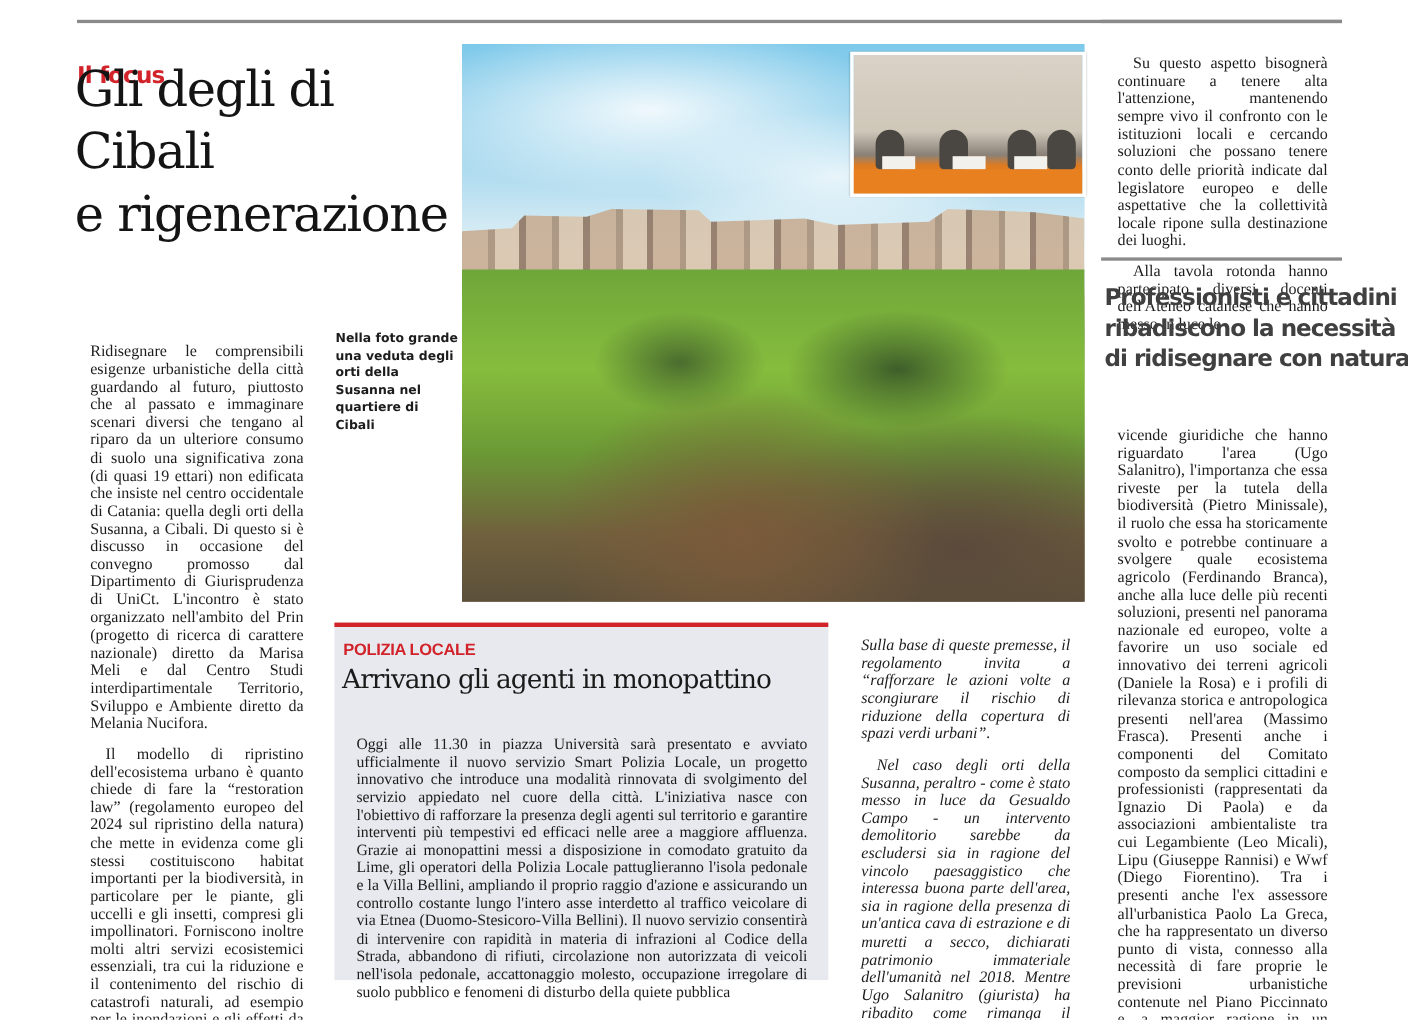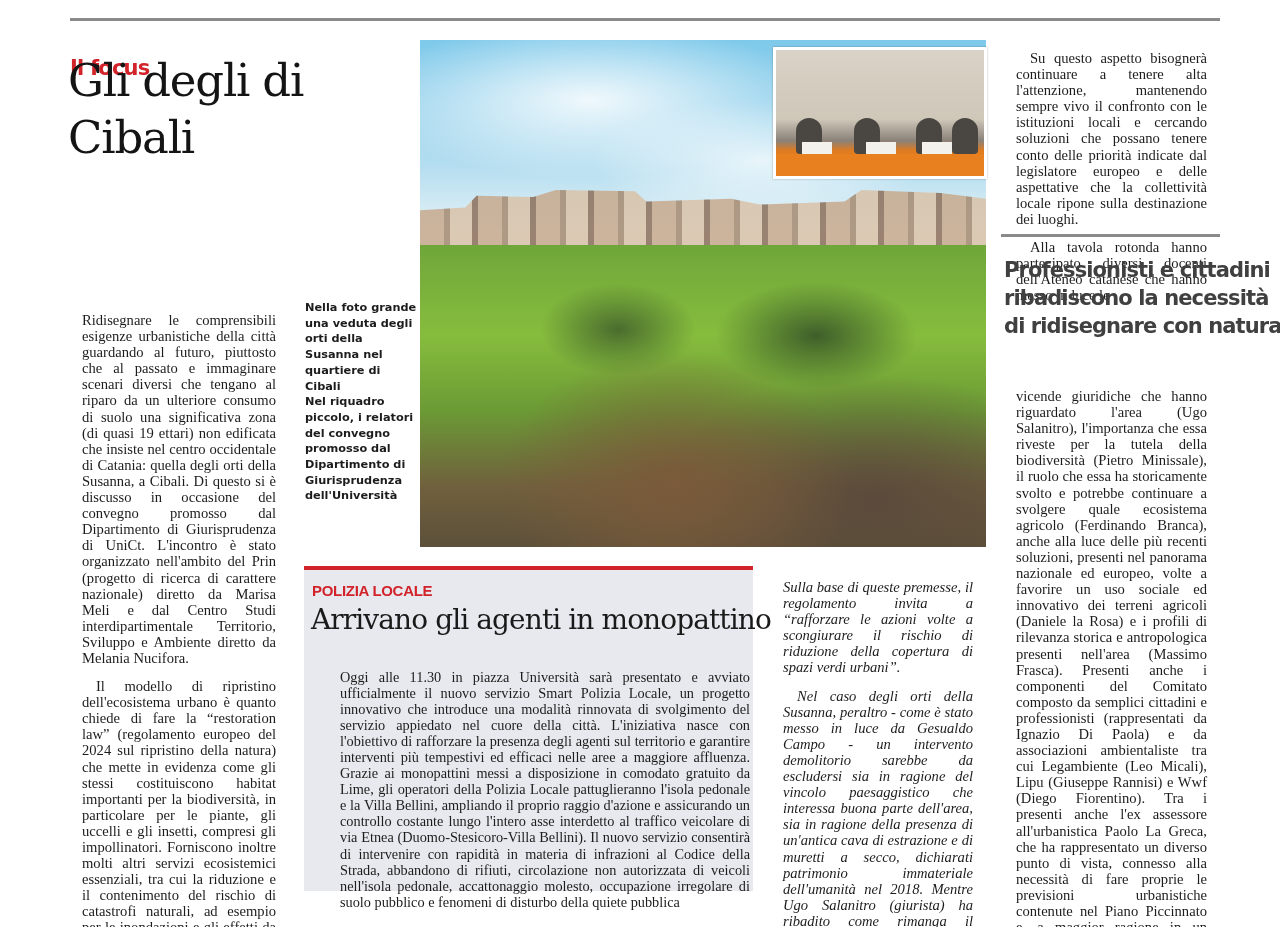--- a/index.html
+++ b/index.html
@@ -17,48 +17,48 @@
   .photo { left: 420px; top: 40px; width: 566px; height: 507px; overflow: hidden; background: linear-gradient(180deg,#7ec9ea 0%,#b5def0 25%,#e6f2f6 38%,#d9e3e6 43%, #a7b29a 46%, #6e9448 52%, #7fb43c 62%, #5e8a2e 72%, #6b6a3a 82%, #5a4e34 100%); }
   .photo .clouds { position: absolute; left: 0; top: 0; width: 566px; height: 200px; background: radial-gradient(ellipse at 30% 30%, rgba(255,255,255,0.85) 0%, rgba(255,255,255,0) 40%), radial-gradient(ellipse at 60% 60%, rgba(255,255,255,0.7) 0%, rgba(255,255,255,0) 35%); }
   .photo .city { position: absolute; left: 0; top: 150px; width: 566px; height: 58px; background: repeating-linear-gradient(90deg, #c7a98d 0 24px, #a58a70 24px 30px, #d9c2a8 30px 52px, #8c6f5a 52px 58px); opacity: 0.85; clip-path: polygon(0 35%, 8% 30%, 10% 10%, 20% 12%, 24% 0, 38% 2%, 40% 20%, 55% 15%, 60% 25%, 75% 20%, 78% 0, 92% 5%, 100% 15%, 100% 100%, 0 100%); }
   .photo .field { position: absolute; left: 0; top: 205px; width: 566px; height: 302px; background: radial-gradient(ellipse at 70% 30%, #3e5e2a 0%, rgba(62,94,42,0) 18%), radial-gradient(ellipse at 35% 28%, #4a6c2e 0%, rgba(74,108,46,0) 15%), radial-gradient(ellipse at 45% 80%, #7a5a3a 0%, rgba(122,90,58,0) 40%), radial-gradient(ellipse at 80% 85%, #5b4a3b 0%, rgba(91,74,59,0) 35%), linear-gradient(180deg, #6fa63a 0%, #86bd3d 30%, #6b9a35 55%, #70603d 80%, #5c503a 100%); }
   .inset { left: 773px; top: 47px; width: 208px; height: 126px; border: 3px solid #ffffff; box-shadow: 0 0 2px rgba(0,0,0,0.3); overflow: hidden; background: linear-gradient(180deg, #d9d2c6 0%, #cfc7b8 55%, #8a8279 72%, #e07b1f 80%, #e4862a 100%); }
   .inset .table { position: absolute; left: 0; bottom: 0; width: 100%; height: 22px; background: #e8801f; }
   .inset .person { position: absolute; bottom: 22px; width: 26px; height: 36px; border-radius: 13px 13px 4px 4px; background: #4a4742; }
   .inset .plate { position: absolute; bottom: 22px; width: 30px; height: 12px; background: #f3f1ec; }
   .box { left: 304px; top: 566px; width: 449px; height: 321px; background: #e8e9ee; border-top: 4px solid #d2232a; }
   .box-kicker { left: 312px; top: 582px; font-family: Liberation Sans, sans-serif; font-weight: bold; font-size: 15px; color: #d2232a; letter-spacing: -0.3px; }
-  .box-title { left: 311px; top: 603px; font-family: "DejaVu Serif", serif; font-size: 28px; color: #1a1a1a; letter-spacing: -0.9px; white-space: nowrap; }
-  .box-body { left: 328px; top: 657px; width: 434px; font-size: 14.3px; line-height: 16.05px; }
+  .box-title { left: 311px; top: 603px; font-family: "DejaVu Serif", serif; font-size: 24px; color: #1a1a1a; letter-spacing: -0.9px; white-space: nowrap; }
+  .box-body { left: 312px; top: 657px; width: 434px; font-size: 14.3px; line-height: 16.05px; }
   .col3 { left: 771px; top: 567px; width: 214px; font-style: italic; }
   .col4a { left: 1004px; top: 38px; width: 215px; }
   .col4-rule1 { left: 1001px; top: 18px; width: 219px; height: 3px; background: #8a8a8a; }
   .col4-rule2 { left: 1001px; top: 234px; width: 219px; height: 3px; background: #8a8a8a; }
   .subhead { left: 1004px; top: 256px; width: 215px; font-family: "DejaVu Sans", sans-serif; font-weight: bold; font-size: 21px; line-height: 28px; letter-spacing: -0.9px; color: #404040; }
   .subhead p { margin: 0; white-space: nowrap; }
   .col4b { left: 1004px; top: 376px; width: 215px; }
 </style>
 </head>
 <body>
 
 <div class="abs top-rule"></div>
 <div class="abs kicker">Il focus</div>
 
 <div class="abs headline">
   <div>Gli degli di Cibali</div>
+  <div>e rigenerazione</div>
 </div>
 
 <div class="abs col col1">
   <p>Ridisegnare le comprensibili esigenze urbanistiche della città guardando al futuro, piuttosto che al passato e immaginare scenari diversi che tengano al riparo da un ulteriore consumo di suolo una significativa zona (di quasi 19 ettari) non edificata che insiste nel centro occidentale di Catania: quella degli orti della Susanna, a Cibali. Di questo si è discusso in occasione del convegno promosso dal Dipartimento di Giurisprudenza di UniCt. L'incontro è stato organizzato nell'ambito del Prin (progetto di ricerca di carattere nazionale) diretto da Marisa Meli e dal Centro Studi interdipartimentale Territorio, Sviluppo e Ambiente diretto da Melania Nucifora.</p>
   <p class="indent">Il modello di ripristino dell'ecosistema urbano è quanto chiede di fare la “restoration law” (regolamento europeo del 2024 sul ripristino della natura) che mette in evidenza come gli stessi costituiscono habitat importanti per la biodiversità, in particolare per le piante, gli uccelli e gli insetti, compresi gli impollinatori. Forniscono inoltre molti altri servizi ecosistemici essenziali, tra cui la riduzione e il contenimento del rischio di catastrofi naturali, ad esempio per le inondazioni e gli effetti da isole di calore urbano, il raffrescamento, le attività ricreative, la depurazione dell'acqua e dell'aria, nonché la mitigazione e l'adattamento ai cambiamenti climatici.</p>
 </div>
 
 <div class="abs caption">
   <p>Nella foto grande una veduta degli orti della Susanna nel quartiere di Cibali</p>
-  <p>Nel riquadro piccolo, i relatori del convegno promosso dal Dipartimento di Giurisprudenza dell'Università</p>
 </div>
 
 <div class="abs photo" aria-label="orti della Susanna, Cibali">
   <div class="clouds"></div>
   <div class="city"></div>
   <div class="field"></div>
 </div>
 
 <div class="abs inset" aria-label="relatori del convegno">
   <div class="person" style="left:20px;"></div>

